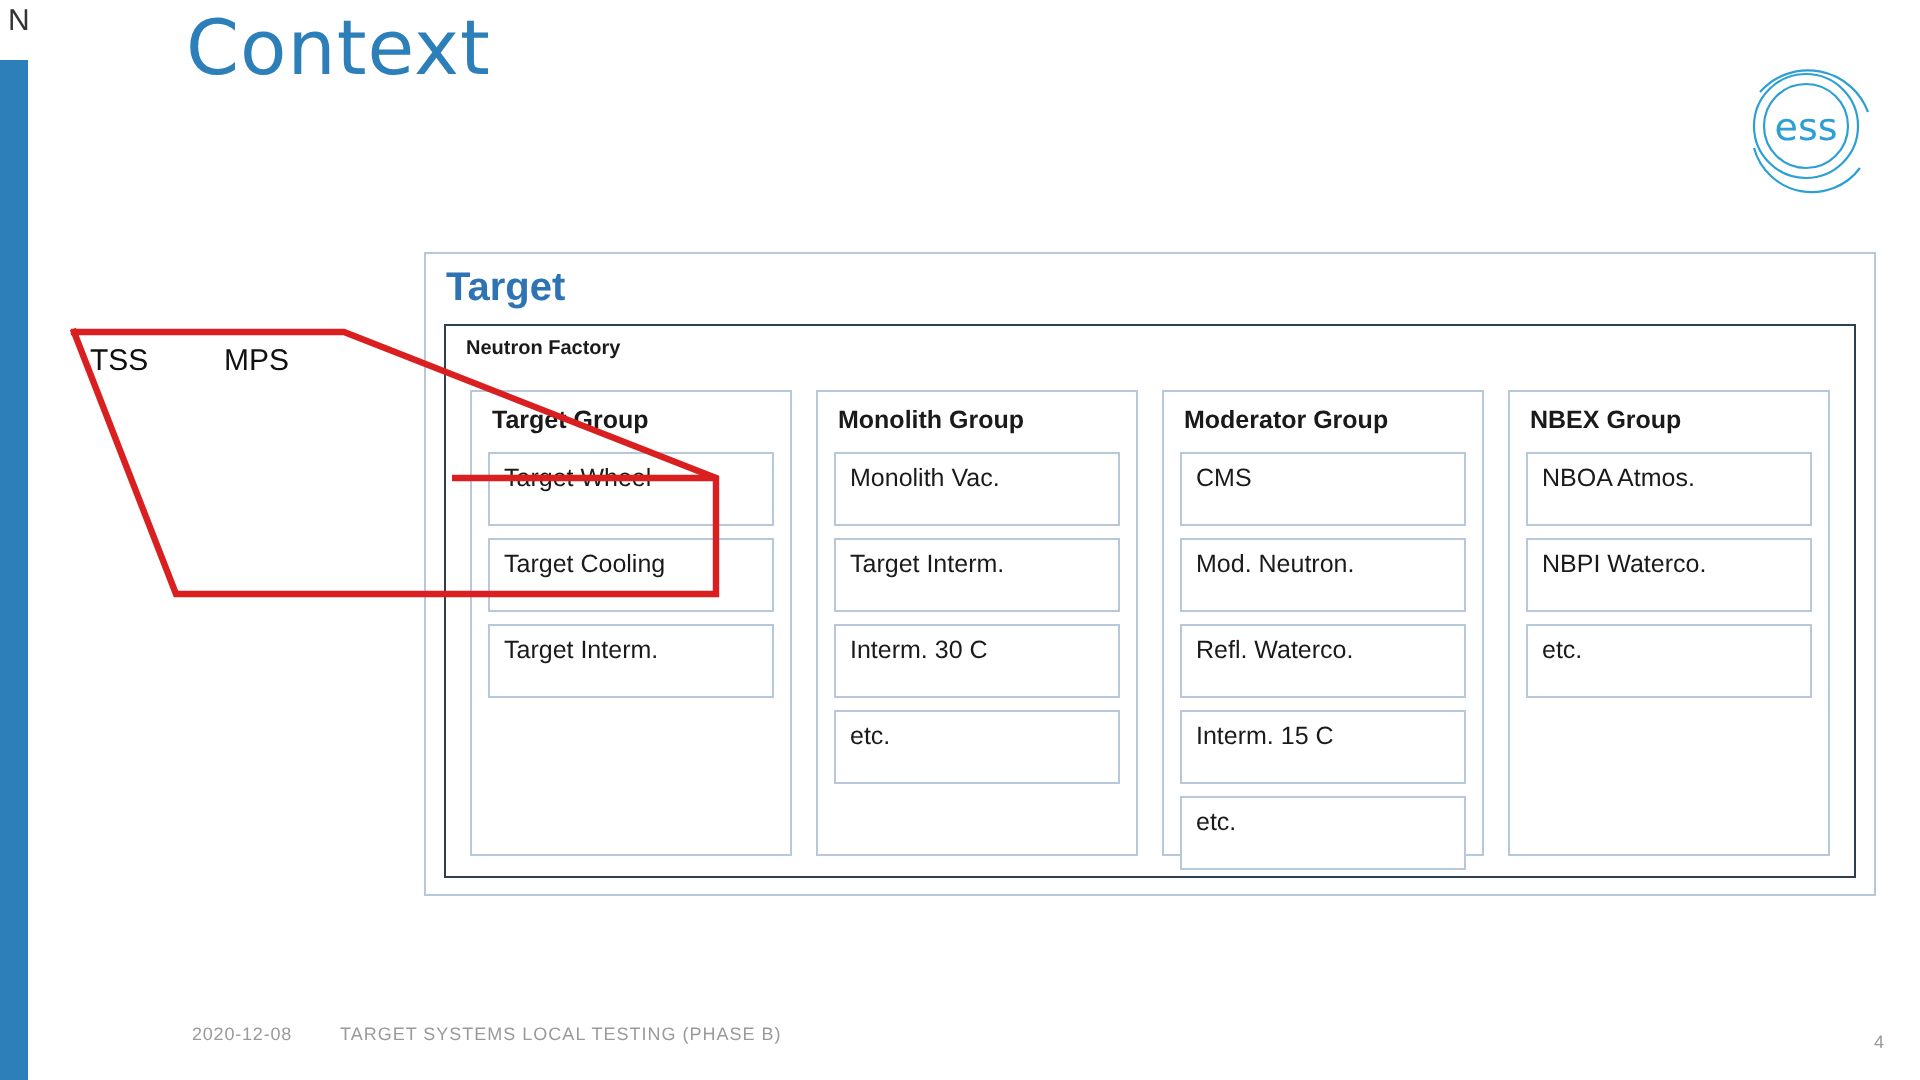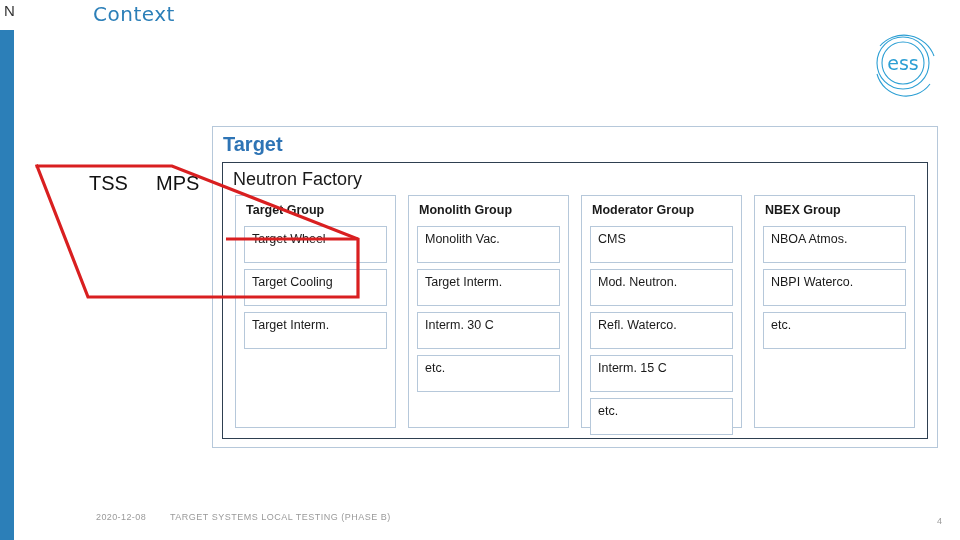--- a/index.html
+++ b/index.html
@@ -31,21 +31,21 @@
     font-size: 15px;
     color: #333333;
     font-family: "Liberation Sans", sans-serif;
   }
 
   
   .slide-title {
     position: absolute;
     left: 93px;
     top: 2px;
-    font-size: 20px;
+    font-size: 38px;
     color: #2c7fb8;
     font-family: "DejaVu Sans", sans-serif;
     font-weight: normal;
     letter-spacing: 0.5px;
   }
 
   
   .logo {
     position: absolute;
     right: 18px;
@@ -79,23 +79,23 @@
     top: 35px;
     right: 9px;
     bottom: 8px;
     border: 1px solid #2e3f50;
     box-sizing: border-box;
   }
   .neutron-label {
     position: absolute;
     left: 10px;
     top: 6px;
-    font-size: 18px;
+    font-size: 10px;
     color: #1a1a1a;
-    font-weight: normal;
+    font-weight: bold;
   }
 
   .groups {
     position: absolute;
     left: 12px;
     top: 32px;
     right: 12px;
     bottom: 10px;
     display: flex;
     gap: 12px;
@@ -123,23 +123,22 @@
     font-size: 12.5px;
     color: #1a1a1a;
     background: #ffffff;
     white-space: nowrap;
     overflow: hidden;
   }
 
   
   .ann-label {
     position: absolute;
-    font-size: 20px;
+    font-size: 15px;
     color: #111111;
-    margin-left: 44px;
   }
   #tss-label { left: 45px; top: 172px; }
   #mps-label { left: 112px; top: 172px; }
 
   
   .red-overlay {
     position: absolute;
     left: 0;
     top: 0;
     width: 960px;

